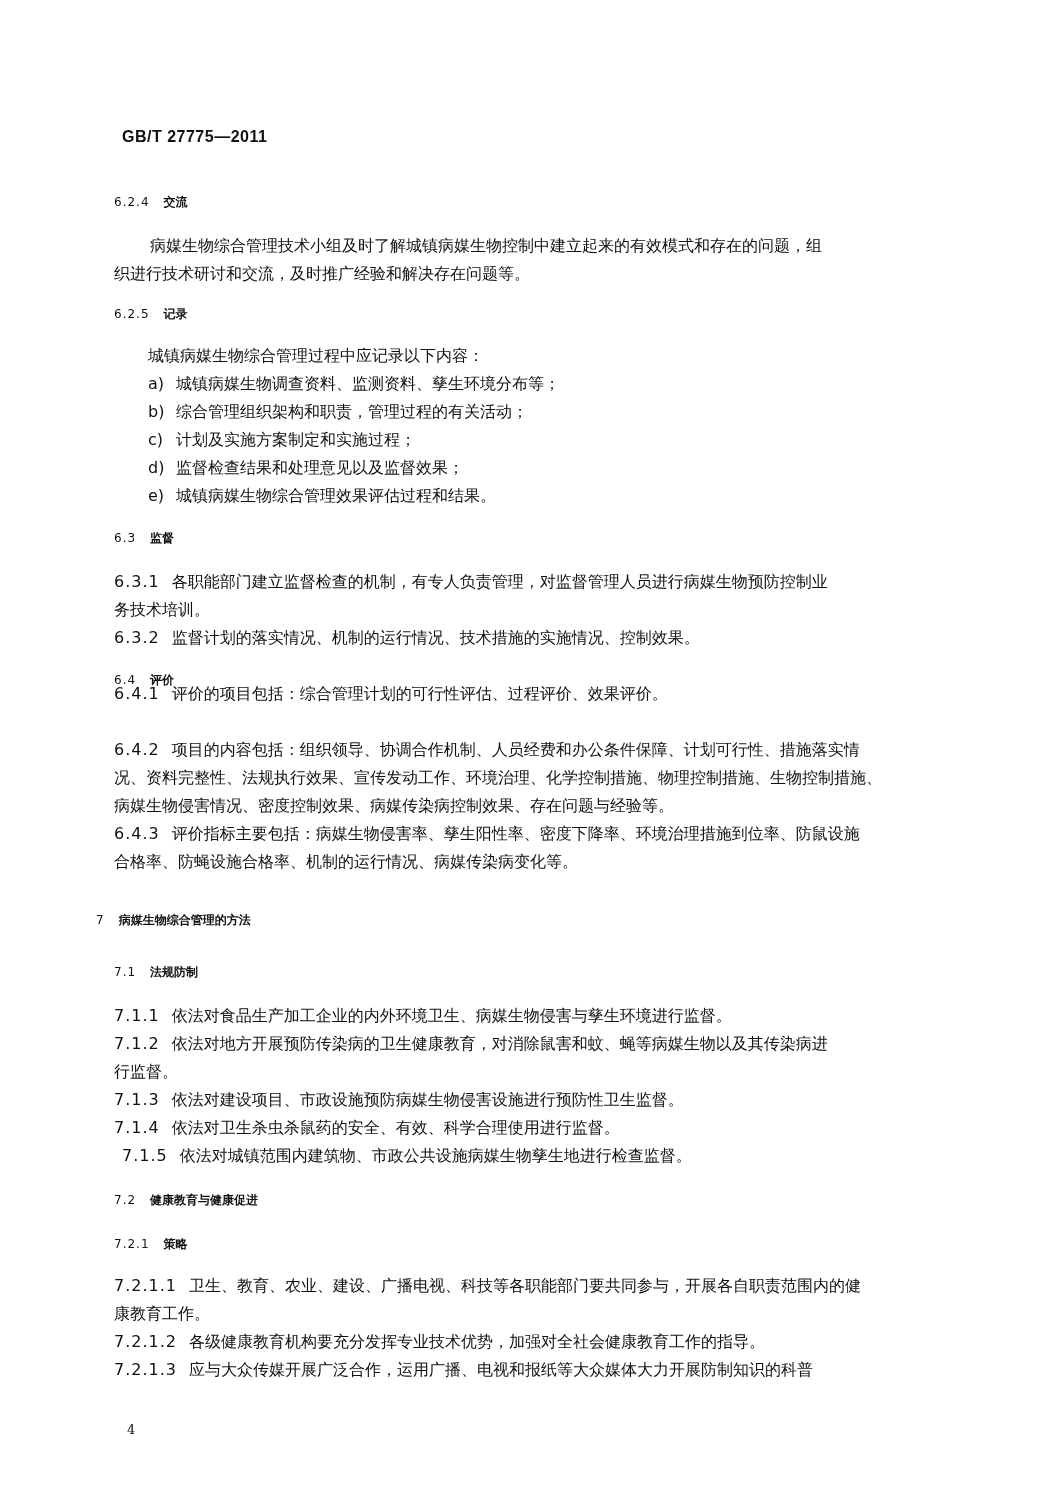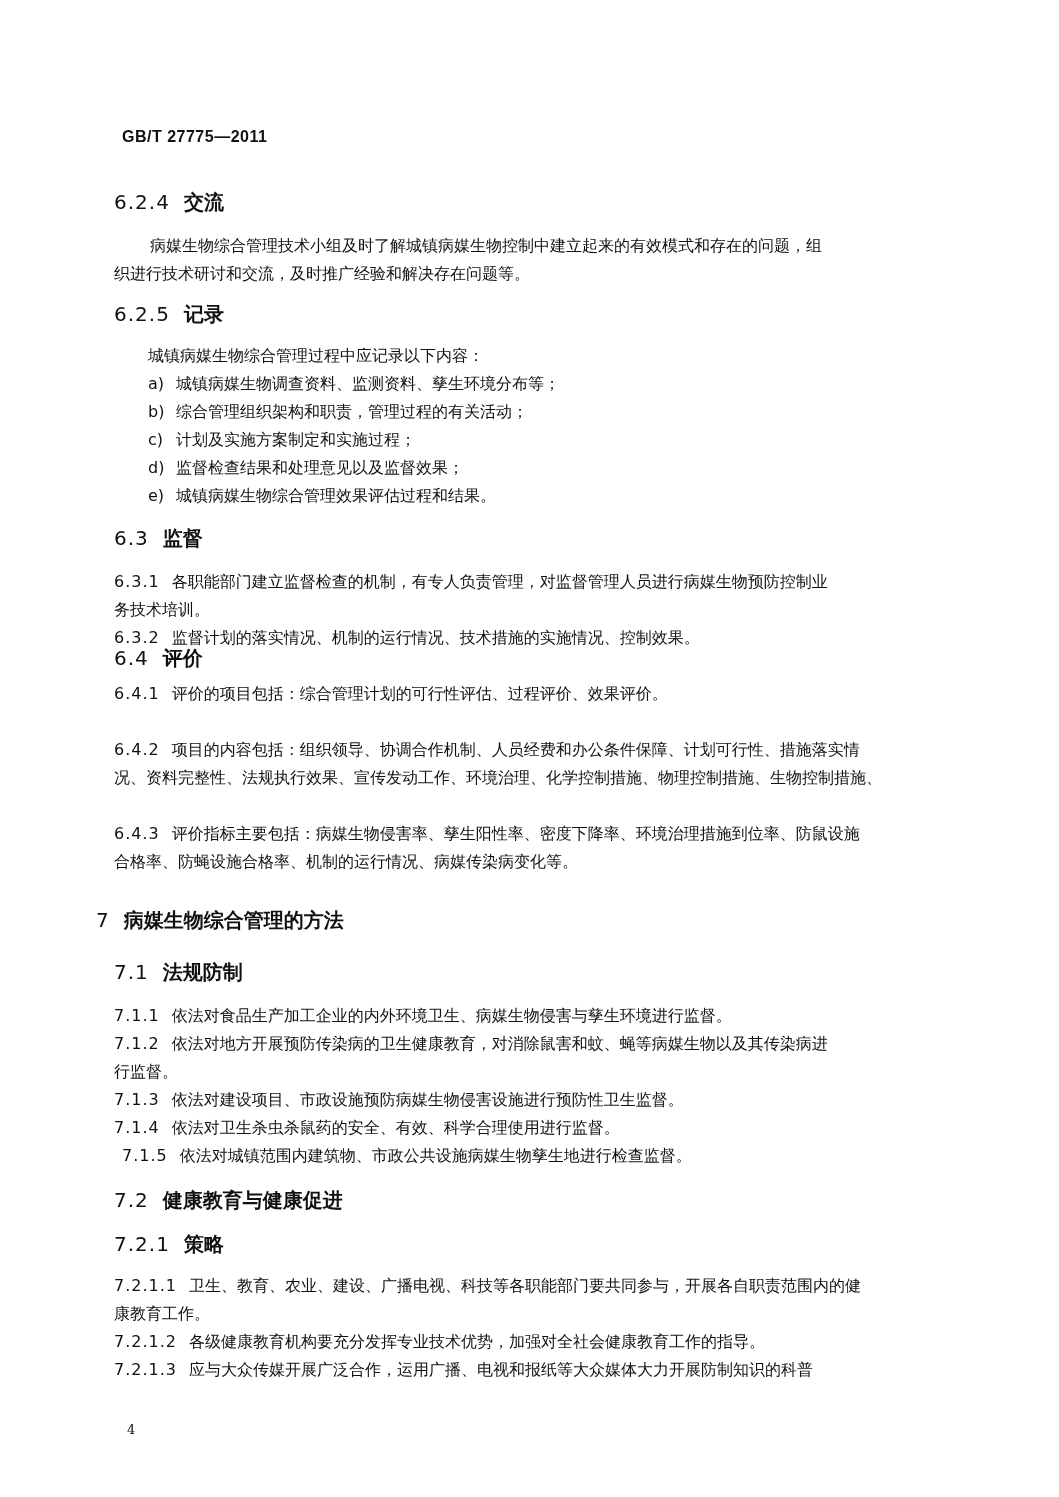--- a/index.html
+++ b/index.html
@@ -9,21 +9,21 @@
     color: #111111;
   }
   .page { position: absolute; left: 0; top: 0; width: 1059px; height: 1448px; background: #ffffff; }
   .std-code {
     position: absolute; left: 122px; top: 128px;
     font-family: "Liberation Sans", "DejaVu Sans", sans-serif;
     font-size: 16px; font-weight: bold; letter-spacing: 0.5px;
   }
   .abs { position: absolute; white-space: nowrap; }
   .line { font-size: 16px; line-height: 20px; }
-  .h { font-size: 20px; font-weight: bold; line-height: 20px; }
+  .h { font-size: 12px; font-weight: bold; line-height: 20px; }
   .h .num { font-weight: normal; letter-spacing: 1px; margin-right: 14px; }
   .num { letter-spacing: 1px; margin-right: 12px; }
   .item-letter { display: inline-block; width: 28px; }
   .page-no { position: absolute; left: 127px; top: 1422px; font-family: "DejaVu Serif", serif; font-size: 13px; }
 </style>
 </head>
 <body>
 
 <div class="page">
 
@@ -45,26 +45,27 @@
   <div class="abs line" style="left:148px; top:458px;"><span class="item-letter">d)</span><span>监督检查结果和处理意见以及监督效果；</span></div>
   <div class="abs line" style="left:148px; top:486px;"><span class="item-letter">e)</span><span>城镇病媒生物综合管理效果评估过程和结果。</span></div>
 
   <div class="abs h" style="left:114px; top:528px;">
     <span class="num">6.3</span><span>监督</span>
   </div>
   <div class="abs line" style="left:114px; top:572px;"><span class="num">6.3.1</span><span>各职能部门建立监督检查的机制，有专人负责管理，对监督管理人员进行病媒生物预防控制业</span></div>
   <div class="abs line" style="left:114px; top:600px;">务技术培训。</div>
   <div class="abs line" style="left:114px; top:628px;"><span class="num">6.3.2</span><span>监督计划的落实情况、机制的运行情况、技术措施的实施情况、控制效果。</span></div>
 
-  <div class="abs h" style="left:114px; top:648px;">
+  <div class="abs h" style="left:114px; top:670px;">
     <span class="num">6.4</span><span>评价</span>
   </div>
   <div class="abs line" style="left:114px; top:684px;"><span class="num">6.4.1</span><span>评价的项目包括：综合管理计划的可行性评估、过程评价、效果评价。</span></div>
   <div class="abs line" style="left:114px; top:740px;"><span class="num">6.4.2</span><span>项目的内容包括：组织领导、协调合作机制、人员经费和办公条件保障、计划可行性、措施落实情</span></div>
   <div class="abs line" style="left:114px; top:768px;">况、资料完整性、法规执行效果、宣传发动工作、环境治理、化学控制措施、物理控制措施、生物控制措施、</div>
+  <div class="abs line" style="left:114px; top:796px;">病媒生物侵害情况、密度控制效果、病媒传染病控制效果、存在问题与经验等。</div>
   <div class="abs line" style="left:114px; top:824px;"><span class="num">6.4.3</span><span>评价指标主要包括：病媒生物侵害率、孳生阳性率、密度下降率、环境治理措施到位率、防鼠设施</span></div>
   <div class="abs line" style="left:114px; top:852px;">合格率、防蝇设施合格率、机制的运行情况、病媒传染病变化等。</div>
 
   <div class="abs h" style="left:96px; top:910px;">
     <span class="num">7</span><span>病媒生物综合管理的方法</span>
   </div>
 
   <div class="abs h" style="left:114px; top:962px;">
     <span class="num">7.1</span><span>法规防制</span>
   </div>

